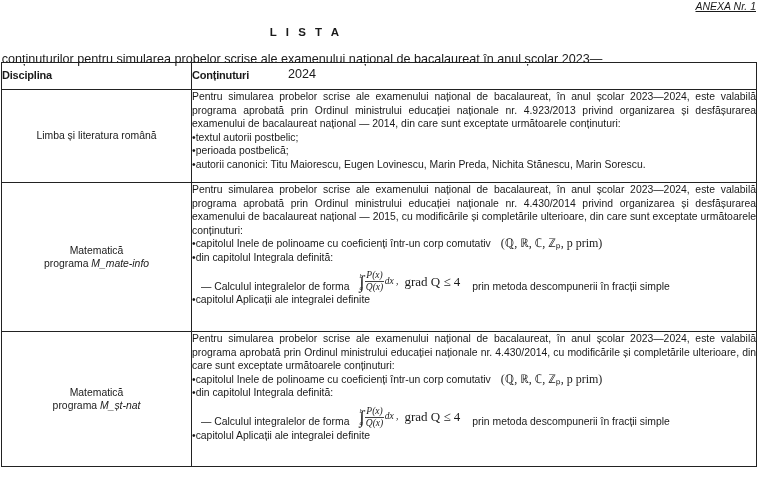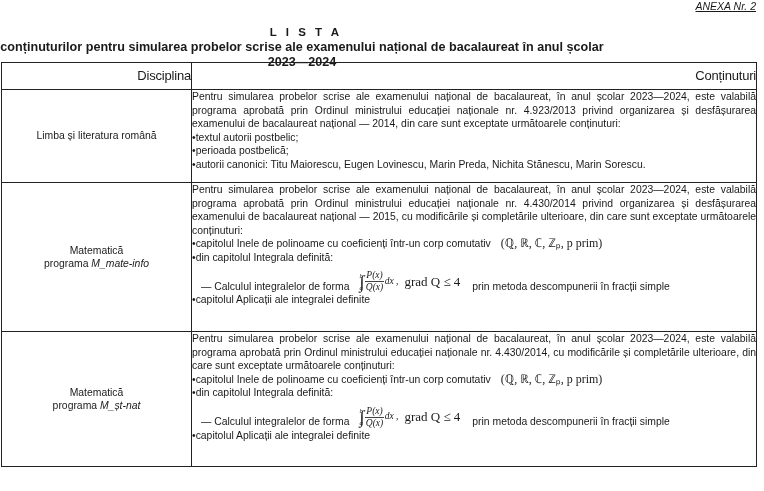--- a/index.html
+++ b/index.html
@@ -11,33 +11,33 @@
     position: absolute; right: 8px; top: 0px;
     font-size: 10.5px; font-style: italic; text-decoration: underline;
     line-height: 12px;
   }
   .title {
     position: absolute; left: 0; width: 612px; top: 25px;
     text-align: center; font-weight: bold; font-size: 11.5px; letter-spacing: 3px;
     line-height: 14px;
   }
   .subtitle {
-    position: absolute; left: 0; width: 604px; top: 40px;
-    text-align: center; font-weight: bold; font-size: 12.6px; line-height: 15px;
+    position: absolute; left: 0; width: 604px; top: 52px;
+    text-align: center; font-weight: normal; font-size: 12.6px; line-height: 15px;
   }
   table.main {
     position: absolute; left: 1px; top: 62px; width: 756px;
     border-collapse: collapse; table-layout: fixed;
     font-size: 10.4px; line-height: 13.5px;
   }
   table.main td, table.main th {
     border: 1.5px solid #222; padding: 0;
   }
   table.main th {
-    font-weight: normal; font-size: 13px; height: 26px; text-align: right;
+    font-weight: bold; font-size: 11px; height: 26px; text-align: left;
     letter-spacing: -0.2px;
   }
   td.disc { text-align: center; vertical-align: middle; }
   td.cont { padding: 3px 4px 4px 6px; vertical-align: top; text-align: justify; }
   .para { text-align: justify; }
   .bullet::before { content: "\2022 "; }
   .it { font-style: italic; }
   .math {
     font-family: "Liberation Serif", serif; font-size: 12px; margin-left: 10px;
     white-space: nowrap;
@@ -52,21 +52,21 @@
   .int-sign .lim-a { position: absolute; bottom: -6px; left: 0px; font-size: 6.5px; font-style: italic; }
   .frac { display: inline-flex; flex-direction: column; align-items: center; line-height: 11px; }
   .frac .num { border-bottom: 1px solid #404040; padding: 0 1px; font-style: italic; }
   .frac .den { font-style: italic; }
   .dx { font-style: italic; margin-left: 1px; }
   .grad { margin-left: 6px; font-size: 13px; }
 </style>
 </head>
 <body>
 
-<div class="annex">ANEXA Nr. 2</div>
+<div class="annex">ANEXA Nr. 1</div>
 <div class="title">L I S T A</div>
 <div class="subtitle">conținuturilor pentru simularea probelor scrise ale examenului național de bacalaureat în anul școlar 2023—2024</div>
 
 <table class="main">
   <colgroup>
       <col style="width:190px">
       <col>
     </colgroup>
   <thead>
     <tr>

